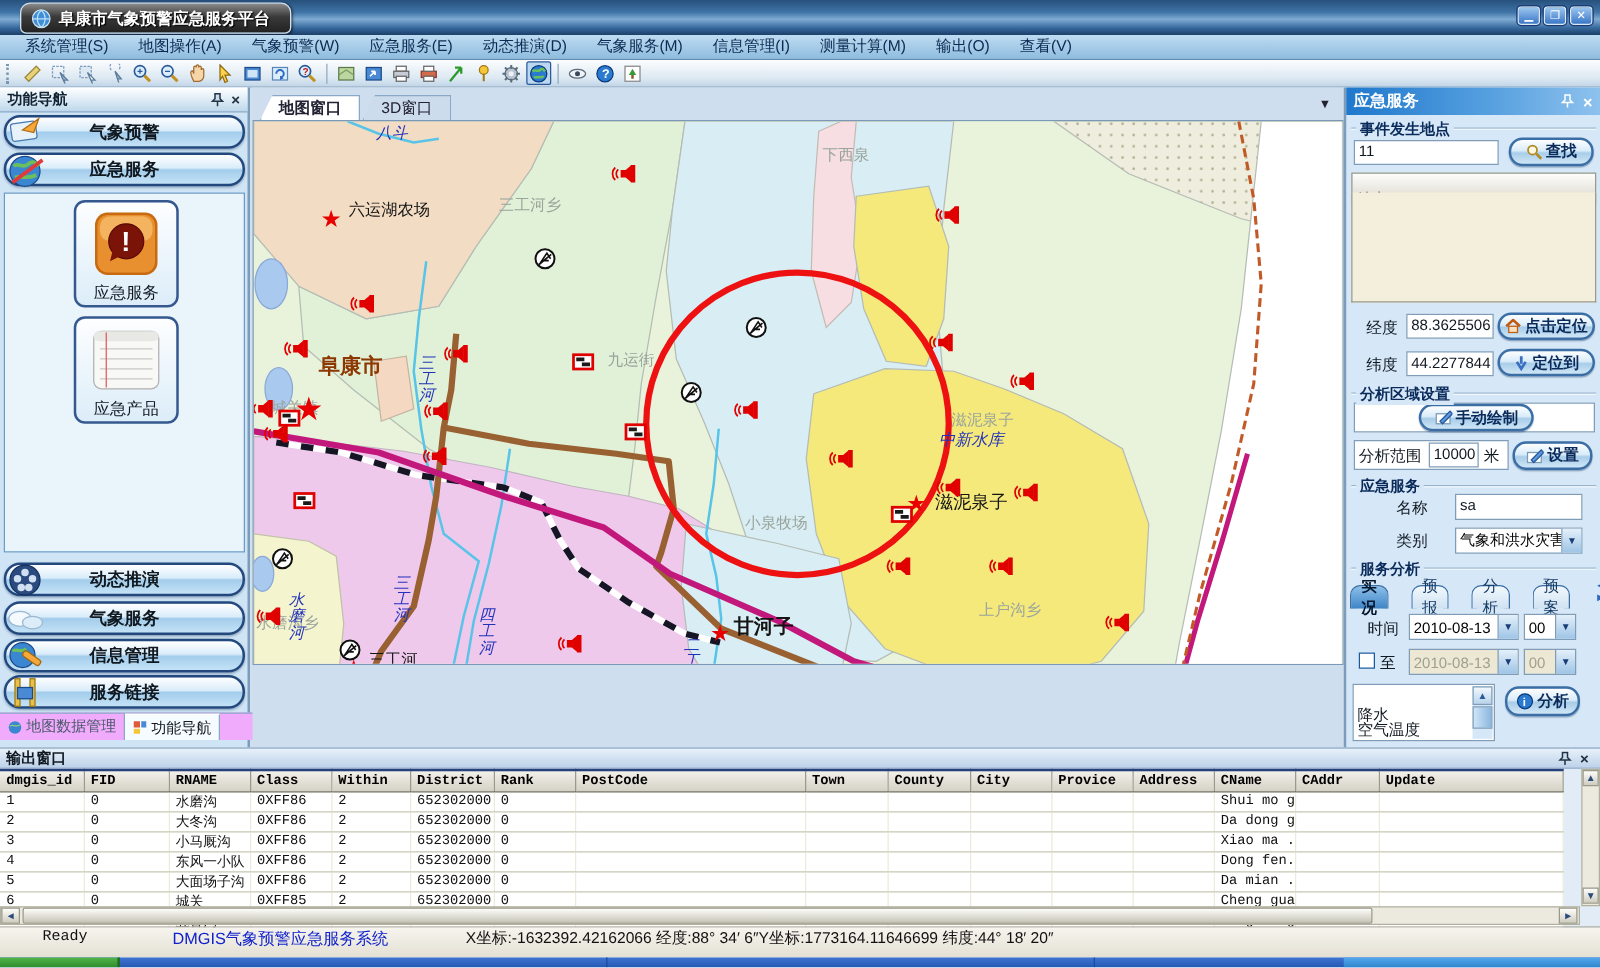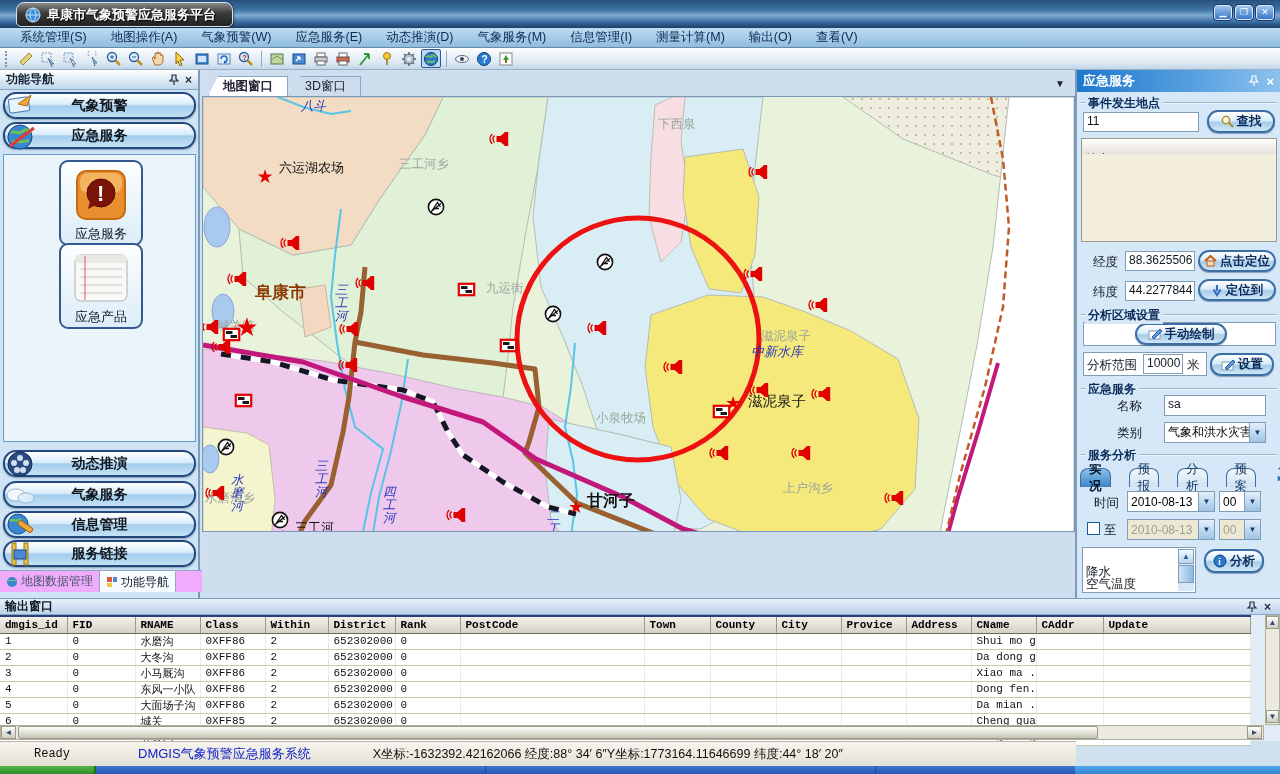--- a/index.html
+++ b/index.html
@@ -76,21 +76,21 @@
 .out-title{height:16px;background:linear-gradient(180deg,#e8f1fa,#bdd2ea);border-bottom:1px solid #8aa8c6;display:flex;align-items:center;padding:0 5px;font-weight:bold;color:#101820}
 .out-title .sp{flex:1}
 .outtbl{position:absolute;left:0;top:16px;width:1250px;border-collapse:collapse;table-layout:fixed;font-family:"Liberation Mono","DejaVu Sans Mono",monospace;font-size:11px;background:#fff;border-top:2px solid #26427c}
 .outtbl th{height:17px;background:linear-gradient(180deg,#f2f0ea,#d5d1c5);border-right:1px solid #9a9a8a;border-bottom:1px solid #6a6a5a;text-align:left;padding:0 5px;font-weight:bold;white-space:nowrap;overflow:hidden}
 .outtbl td{height:13px;border-bottom:1px solid #c8c8b4;border-right:1px solid #eceadc;padding:0 5px;white-space:nowrap;overflow:hidden;color:#101010}
 .hscroll{position:absolute;left:0;top:126px;width:1264px;height:15px;background:#eceadf;border:1px solid #b0b0a0;display:flex;align-items:center}
 .harrow{width:15px;height:13px;background:linear-gradient(180deg,#fdfdfb,#cfcdc0);border:1px solid #9a9a8a;font-size:8px;text-align:center;line-height:12px;color:#2a4a7a}
 .hthumb{height:13px;width:1080px;margin-left:2px;background:linear-gradient(180deg,#fdfdfb,#c6c4b6);border:1px solid #9a9a8a;border-radius:2px}
 .vscroll{position:absolute;left:1265px;top:16px;width:15px;height:110px;background:#eceadf;border:1px solid #b0b0a0}
 
-.statusbar{position:absolute;left:0;top:741px;width:1076px;height:25px;background:linear-gradient(180deg,#f6f4ee,#e4e0d4);border-top:1px solid #b8b4a8;display:flex;align-items:center;color:#101010}
+.statusbar{position:absolute;left:0;top:741px;width:1280px;height:25px;background:linear-gradient(180deg,#f6f4ee,#e4e0d4);border-top:1px solid #b8b4a8;display:flex;align-items:flex-start;color:#101010}
 .st-ready{margin-left:34px;font-family:"Liberation Mono","DejaVu Sans Mono",monospace;font-size:12px}
 .st-sys{margin-left:68px;color:#1122cc;font-size:13px}
 .st-x{margin-left:62px;font-size:12.5px}
 .st-y{font-size:12.5px}
 .bottomstrip{position:absolute;left:0;top:766px;width:1280px;height:8px;background:linear-gradient(180deg,#3f74d2,#2458b4)}
 .bs-green{position:absolute;left:0;top:0;width:96px;height:8px;background:linear-gradient(180deg,#52b44a,#2f8c2a);border-right:2px solid #1e6e1a}
 .bs-light{position:absolute;left:1075px;top:0;width:205px;height:8px;background:linear-gradient(180deg,#55a8ec,#2f84cc)}
 .bs-div{position:absolute;top:0;width:1px;height:8px;background:#1a4a9a}
 .icn{display:inline-block;vertical-align:middle}
 </style>
@@ -300,21 +300,21 @@
         <svg width="54" height="54">
             <rect x="2" y="2" width="50" height="50" rx="10" fill="#c86a10"></rect>
             <rect x="4" y="4" width="46" height="46" rx="8" fill="#e89030"></rect>
             <rect x="6" y="5" width="42" height="20" rx="8" fill="#f6bc6a" opacity="0.8"></rect>
             <circle cx="27" cy="25" r="14" fill="#7a1408" stroke="#5a0a04"></circle>
             <path d="M16,33 L14,41 L24,36 Z" fill="#7a1408"></path>
             <text x="23" y="33" font-size="22" fill="#fff" font-weight="bold">!</text>
           </svg>
         <span class="lbl">应急服务</span>
       </div>
-      <div class="bigbtn" style="top:88px">
+      <div class="bigbtn" style="top:98px">
         <svg width="58" height="54">
             <rect x="3" y="4" width="52" height="46" rx="6" fill="#f8f8f6" stroke="#b0b0b0"></rect>
             <rect x="3" y="4" width="52" height="8" rx="4" fill="#e8e8e4"></rect>
             <path d="M8,18 H50 M8,26 H50 M8,34 H50 M8,42 H50" stroke="#c8c8c4"></path>
             <path d="M13,5 V49" stroke="#e05a5a"></path>
           </svg>
         <span class="lbl">应急产品</span>
       </div>
     </div>
     <div class="navpill" style="top:380px">

